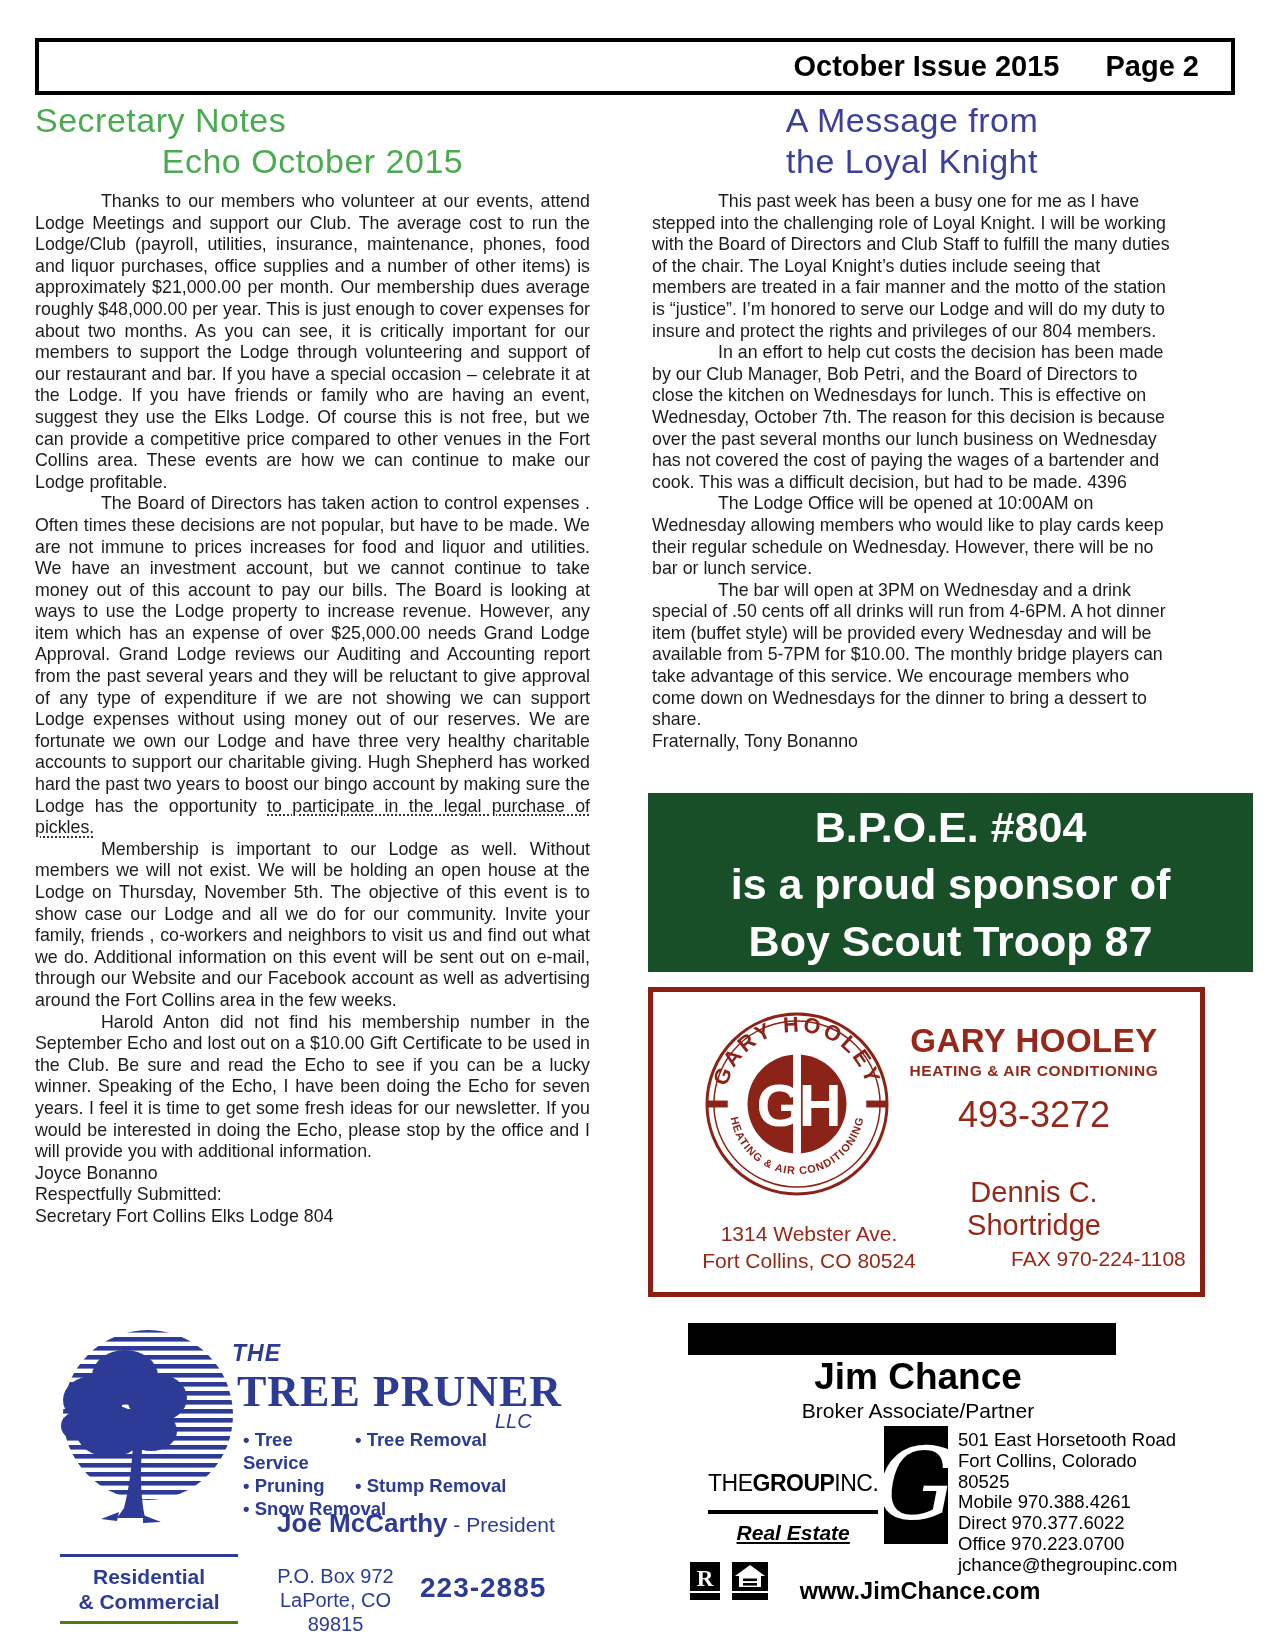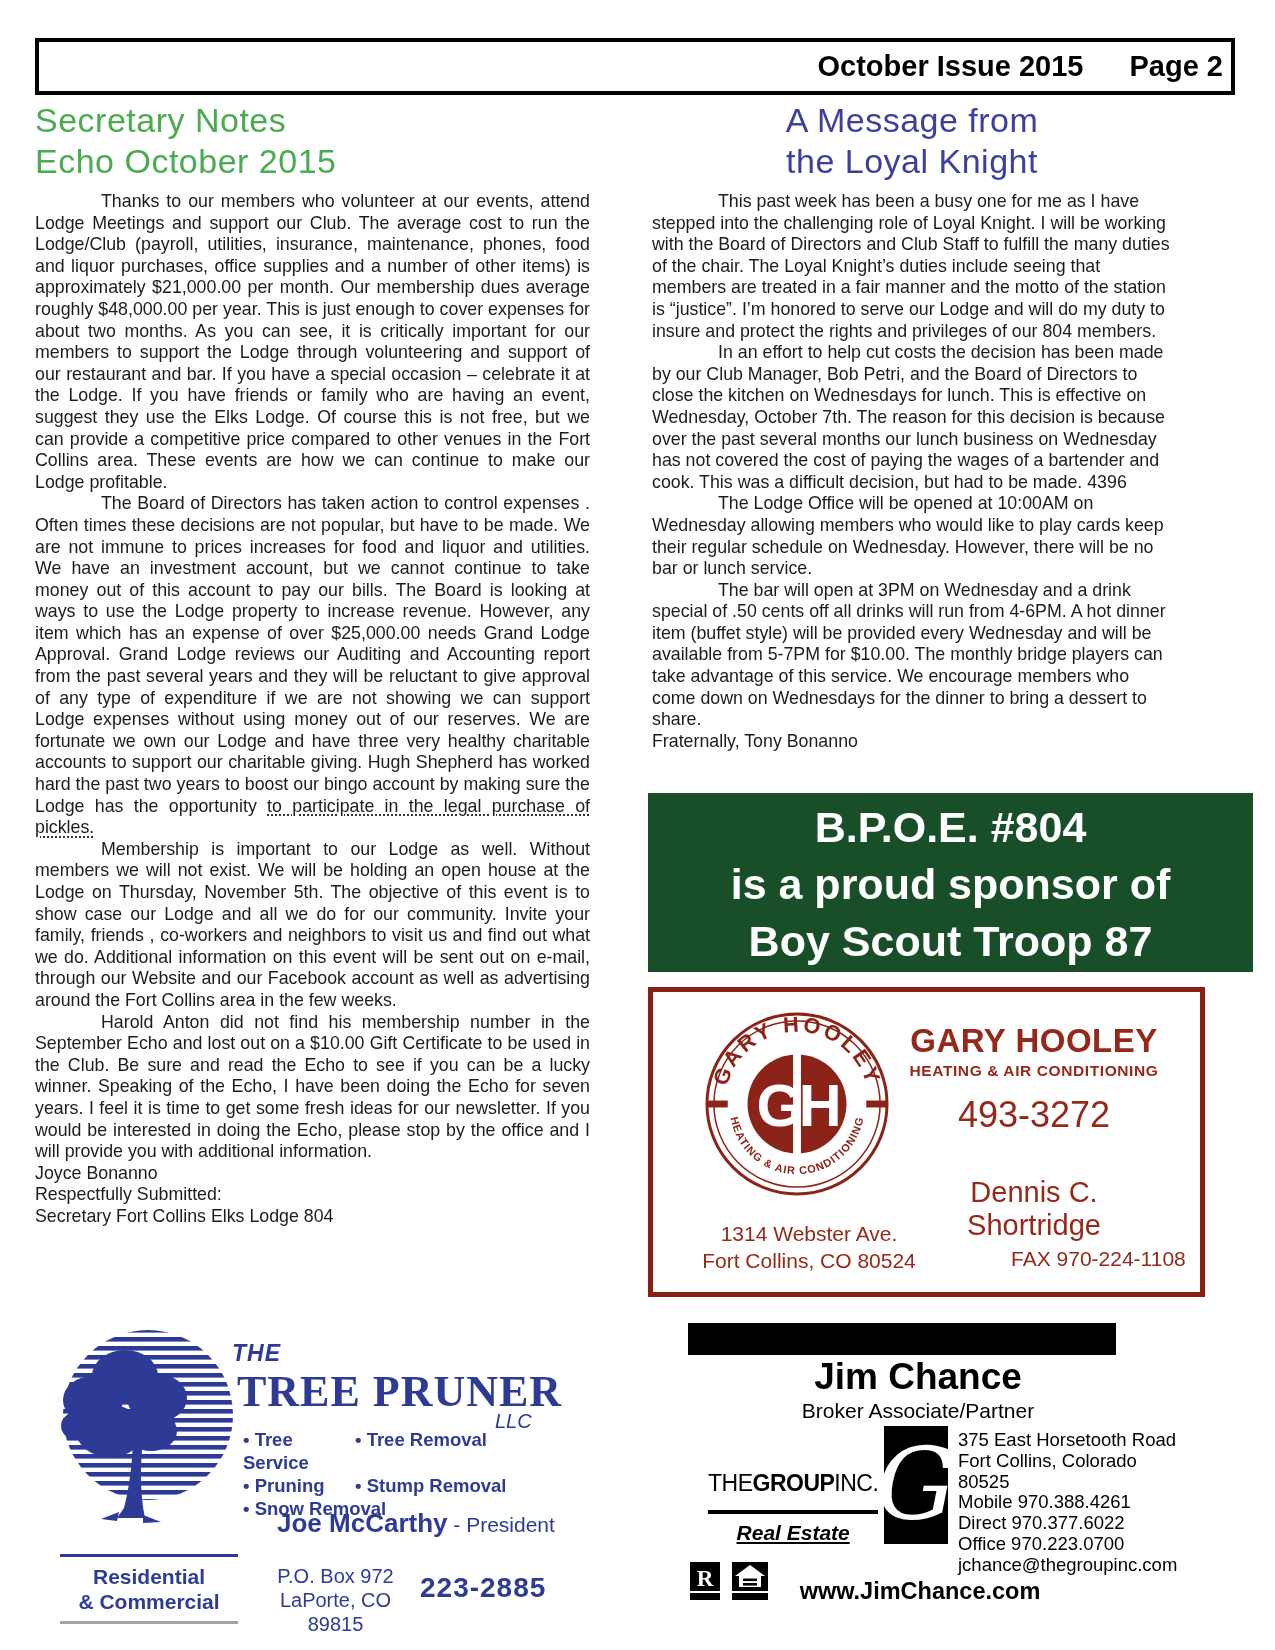--- a/index.html
+++ b/index.html
@@ -5,27 +5,27 @@
   html,body{margin:0;padding:0;}
   body{
     width:1275px;height:1650px;position:relative;background:#ffffff;
     font-family:"Liberation Sans", sans-serif;color:#1c1c1c;overflow:hidden;
   }
   
   .header-box{
     position:absolute;left:35px;top:38px;width:1200px;height:57px;
     border:4px solid #000;box-sizing:border-box;
     display:flex;align-items:center;justify-content:flex-end;
-    gap:46px;padding-right:8px;font-weight:bold;font-size:29px;color:#000;
+    gap:46px;padding-right:32px;font-weight:bold;font-size:29px;color:#000;
   }
   
   .left-col{position:absolute;left:35px;top:100px;width:555px;}
   .right-col{position:absolute;left:652px;top:100px;width:520px;}
   .sec-title{font-size:34px;line-height:41px;color:#4aab51;letter-spacing:.5px;}
-  .sec-title .t2{text-align:left;}
+  .sec-title .t2{text-align:center;}
   .msg-title{font-size:34px;line-height:41px;color:#3c3f9b;text-align:center;letter-spacing:.5px;}
   .body-text{margin-top:9px;font-size:17.8px;line-height:21.6px;}
   .left-col .body-text p{margin:0;text-align:justify;text-indent:66px;}
   .right-col .body-text p{margin:0;text-align:left;text-indent:66px;}
   .closing p{margin:0;text-indent:0 !important;text-align:left !important;}
   .dotted{text-decoration:underline;text-decoration-style:dotted;text-underline-offset:3px;}
   
   .sponsor-box{
     position:absolute;left:648px;top:793px;width:605px;height:179px;
     background:#184f29;color:#fff;text-align:center;font-weight:bold;
@@ -66,21 +66,21 @@
   .tree-the{position:absolute;left:177px;top:12px;font-style:italic;font-size:23px;font-weight:bold;letter-spacing:1px;}
   .tree-name{position:absolute;left:182px;top:38px;font-family:"Liberation Serif", serif;font-weight:bold;font-size:44px;letter-spacing:1px;}
   .tree-llc{position:absolute;left:440px;top:82px;font-style:italic;font-size:20px;}
   .tree-services{position:absolute;left:188px;top:100px;font-size:18.5px;font-weight:bold;line-height:23px;width:330px;}
   .svc-row{display:flex;}
   .svc{width:112px;}
   .svc2{width:160px;}
   .svc::before,.svc2::before,.svc3::before{content:"• ";}
   .tree-owner{position:absolute;left:222px;top:180px;font-size:21px;}
   .tree-owner .big{font-weight:bold;font-size:26px;}
-  .tree-seg{position:absolute;left:5px;top:226px;width:178px;border-top:3px solid #2d3b96;border-bottom:3px solid #a3a3a3;
+  .tree-seg{position:absolute;left:5px;top:226px;width:178px;border-top:3px solid #2d3b96;border-bottom:3px solid #4d7c0f;
             text-align:center;font-weight:bold;font-size:21px;line-height:25px;padding:7px 0;}
   .tree-po{position:absolute;left:198px;top:236px;width:165px;text-align:center;font-size:20px;line-height:24px;}
   .tree-phone{position:absolute;left:365px;top:244px;font-weight:bold;font-size:28px;letter-spacing:1px;}
 </style>
 </head>
 <body>
 
 <div class="header-box">
   <span>October Issue 2015</span>
   <span>Page 2</span>
@@ -222,21 +222,21 @@
   <div class="group-text">
     <div class="group-line1">
       <span>THE</span><span class="b">GROUP</span><span>INC.</span>
     </div>
     <div class="group-tag">Real Estate</div>
   </div>
   <div class="gbox">
     <span>G</span>
   </div>
   <div class="group-addr">
-    <div>375 East Horsetooth Road</div>
+    <div>501 East Horsetooth Road</div>
     <div>Fort Collins, Colorado  80525</div>
     <div>Mobile 970.388.4261</div>
     <div>Direct 970.377.6022</div>
     <div>Office 970.223.0700</div>
     <div>jchance@thegroupinc.com</div>
   </div>
 </div>
 
 <div class="icons-row">
   <svg width="30" height="40" viewBox="0 0 30 40">

